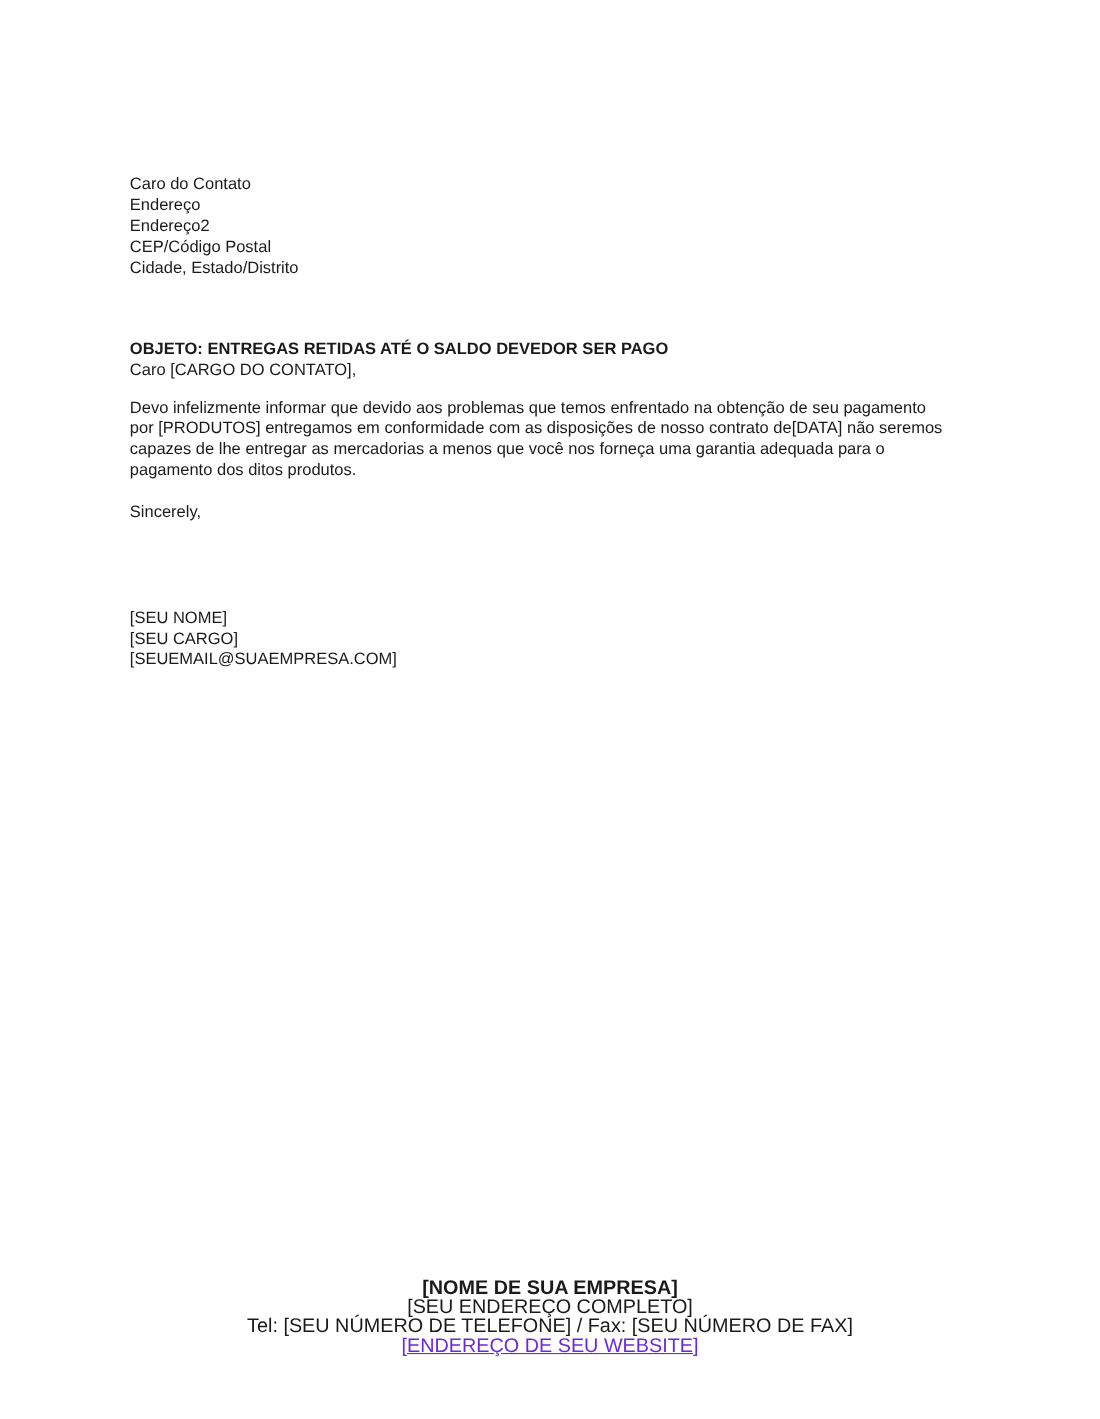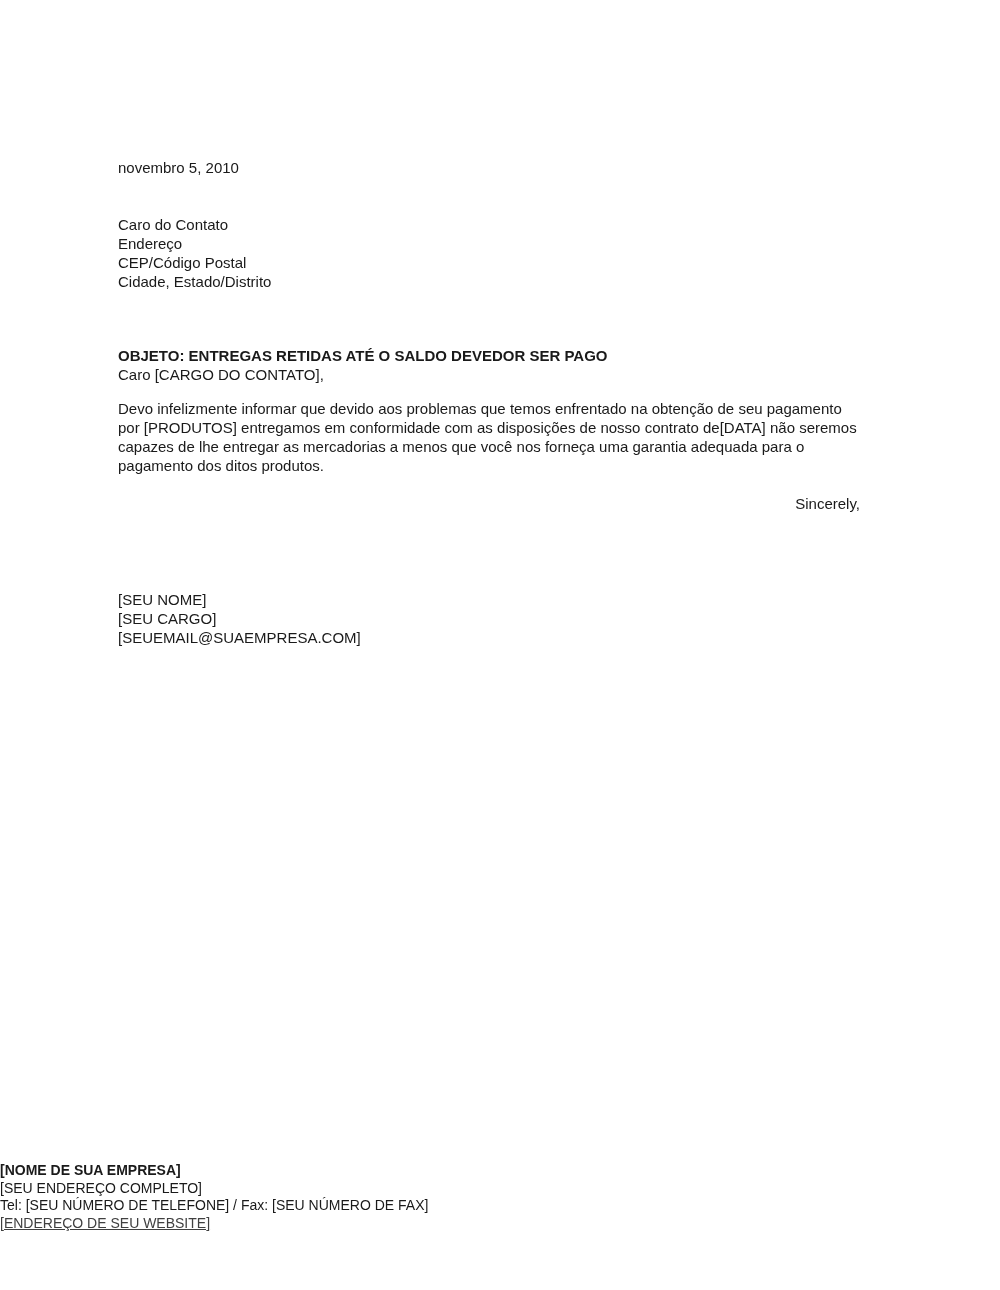--- a/index.html
+++ b/index.html
@@ -34,50 +34,50 @@
   }
   .para {
     margin-bottom: 19px;
   }
   .para:last-of-type {
     margin-bottom: 0;
   }
   .closing {
     margin-top: 14px;
     margin-bottom: 77px;
-    text-align: right;
   }
   .footer {
     position: absolute;
     left: 0;
     right: 0;
     top: 1162px;
-    font-size: 14px;
+    text-align: center;
+    font-size: 18px;
     line-height: 17.5px;
     color: #1a1a1a;
   }
   .footer .company {
     font-weight: bold;
   }
   .footer a.website {
-    color: #404040;
+    color: #6d28d9;
     text-decoration: underline;
   }
 </style>
 </head>
 <body>
 
 <div class="page">
   <div class="content">
 
-    <p class="date">novembro 5, 2010</p>
 
     <div class="recipient">
       <div>Caro do Contato</div>
       <div>Endereço</div>
+      <div>Endereço2</div>
       <div>CEP/Código Postal</div>
       <div>Cidade, Estado/Distrito</div>
     </div>
 
     <p class="subject">OBJETO: ENTREGAS RETIDAS ATÉ O SALDO DEVEDOR SER PAGO</p>
 
     <p class="salutation">Caro [CARGO DO CONTATO],</p>
 
     <p class="para">Devo infelizmente informar que devido aos problemas que temos enfrentado na obtenção de seu pagamento por [PRODUTOS] entregamos em conformidade com as disposições de nosso contrato de[DATA] não seremos capazes de lhe entregar as mercadorias a menos que você nos forneça uma garantia adequada para o pagamento dos ditos produtos.</p>
 

